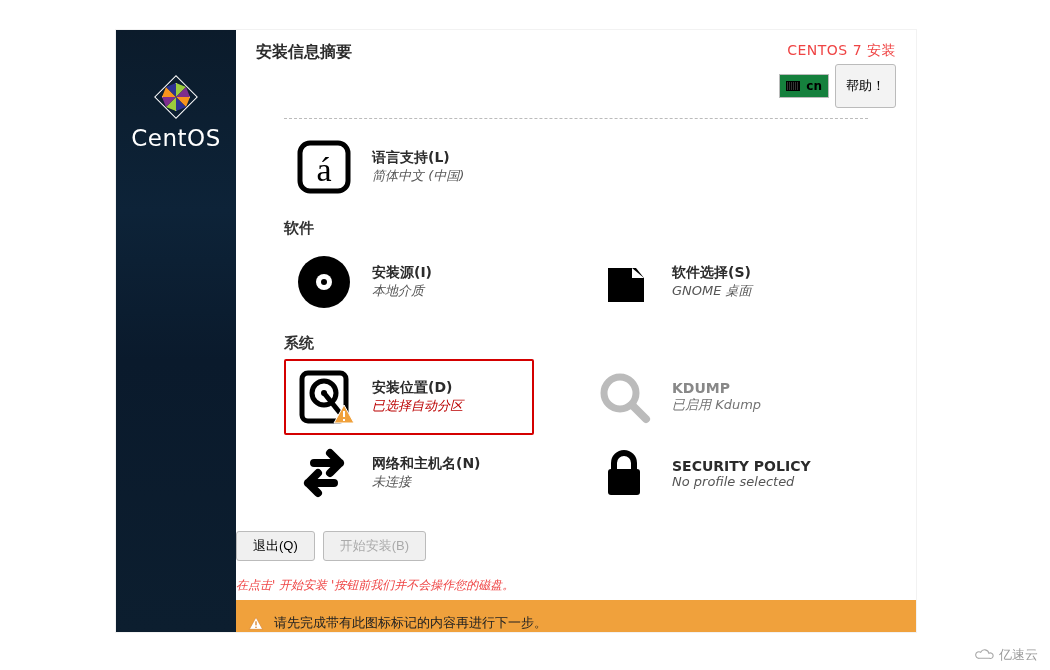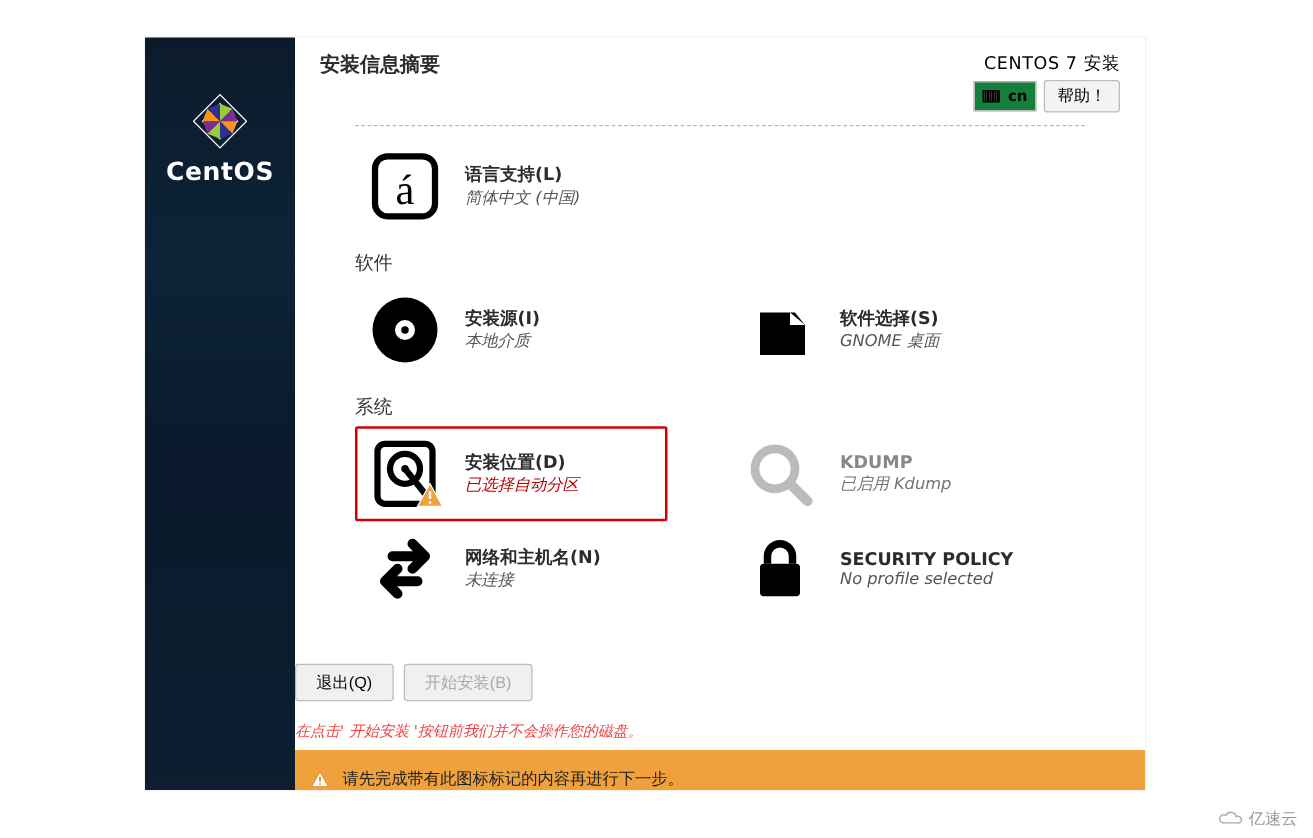--- a/index.html
+++ b/index.html
@@ -1,42 +1,42 @@
 <!DOCTYPE html>
 <html><head>
 <meta charset="utf-8">
 <style>
   * { box-sizing: border-box; margin: 0; padding: 0; }
   body { font-family: "DejaVu Sans", "WenQuanYi Micro Hei", sans-serif; background: #fff; width: 1050px; height: 670px; overflow: hidden; position: relative; }
   .installer-window { position: absolute; left: 116px; top: 30px; width: 800px; height: 602px; display: flex; background: #fff; box-shadow: 0 0 0 1px rgba(0,0,0,0.05); }
   .sidebar { width: 120px; background: linear-gradient(180deg, #0b1b2b 0%, #0d2338 30%, #0a1a2c 55%, #0c1e2f 100%); display: flex; flex-direction: column; align-items: center; padding-top: 45px; }
   .sidebar-logo { width: 44px; height: 44px; }
-  .brand-text { color: #fff; font-size: 20px; font-weight: 700; margin-top: 6px; letter-spacing: 0.5px; }
+  .brand-text { color: #fff; font-size: 23px; font-weight: 400; margin-top: 6px; letter-spacing: 0.5px; }
   .main { flex: 1; display: flex; flex-direction: column; background: #fff; }
   .header { display: flex; justify-content: space-between; align-items: flex-start; padding: 12px 20px 6px 20px; }
   .page-title { font-size: 16px; font-weight: 600; color: #2b2b2b; }
   .header-right { display: flex; flex-direction: column; align-items: flex-end; gap: 4px; }
-  .product-name { font-size: 14px; color: #000000; letter-spacing: 0.5px; }
+  .product-name { font-size: 14px; color: #ef4444; letter-spacing: 0.5px; }
   .header-row2 { display: flex; align-items: center; gap: 6px; }
   .kb-box { display: flex; align-items: center; background: #15803d; border: 1px solid #bbb; height: 24px; padding: 0 6px; font-size: 12px; }
   .kb-icon { width: 14px; height: 10px; background: #000; position: relative; margin-right: 6px; }
   .kb-icon::after { content:""; position:absolute; left:1px; right:1px; top:1px; bottom:1px; background: repeating-linear-gradient(90deg,#fff 0 1px,#000 1px 2px), repeating-linear-gradient(0deg,#fff 0 1px,#000 1px 2px); opacity:0.2; }
-  .help-btn { height: 26px; padding: 0 10px; font-size: 13px; background: #f3f3f3; border: 1px solid #bbb; border-radius: 3px; cursor: pointer; }
+  .help-btn { height: 44px; padding: 0 10px; font-size: 13px; background: #f3f3f3; border: 1px solid #bbb; border-radius: 3px; cursor: pointer; }
   .content { flex: 1; overflow: hidden; padding: 0 48px 0 48px; position: relative; }
   .divider { border: none; border-top: 1px dashed #bbb; margin: 4px 0 10px 0; }
   .spoke-row { display: flex; gap: 40px; }
   .spoke { display: flex; align-items: center; gap: 20px; padding: 8px 10px; border: 2px solid transparent; border-radius: 2px; cursor: pointer; min-width: 250px; }
   .spoke.highlight { border-color: #d40000; }
   .spoke-icon { width: 56px; height: 56px; display:flex; align-items:center; justify-content:center; position: relative; }
   .spoke-text .title { font-size: 14px; font-weight: 700; color: #2b2b2b; }
   .spoke-text .subtitle { font-size: 13px; font-style: italic; color: #555; }
   .spoke-text .subtitle.warn { color: #b00; }
   .spoke-text .subtitle.disabled { color: #737373; }
   .spoke.disabled .title { color: #888; }
-  .category { font-size: 15px; font-weight: 400; color: #333; margin: 14px 0 6px 0; }
+  .category { font-size: 15px; font-weight: 700; color: #333; margin: 14px 0 6px 0; }
   .footer { padding: 10px 20px 6px 0; display: flex; flex-direction: column; align-items: flex-start; gap: 16px; }
   .footer-buttons { display: flex; gap: 8px; }
   .btn { height: 30px; padding: 0 16px; font-size: 13px; background: #f0f0f0; border: 1px solid #bbb; border-radius: 3px; cursor: pointer; }
   .btn.disabled { color: #aaa; cursor: default; }
   .footer-note { font-size: 12px; color: #ef4444; font-style: italic; }
   .warning-bar { height: 32px; background: #f0a13c; display: flex; align-items: flex-end; padding: 0 12px; gap: 10px; color: #222; font-size: 13px; }
   .warn-tri { width:16px; height:16px; }
   .icon-warn-overlay { position:absolute; right:-4px; bottom:-2px; width:24px; height:24px; }
   .watermark { position: absolute; right: 12px; bottom: 6px; display:flex; align-items:center; gap:4px; opacity:0.85; }
   .watermark svg { width:22px; height:16px; }

